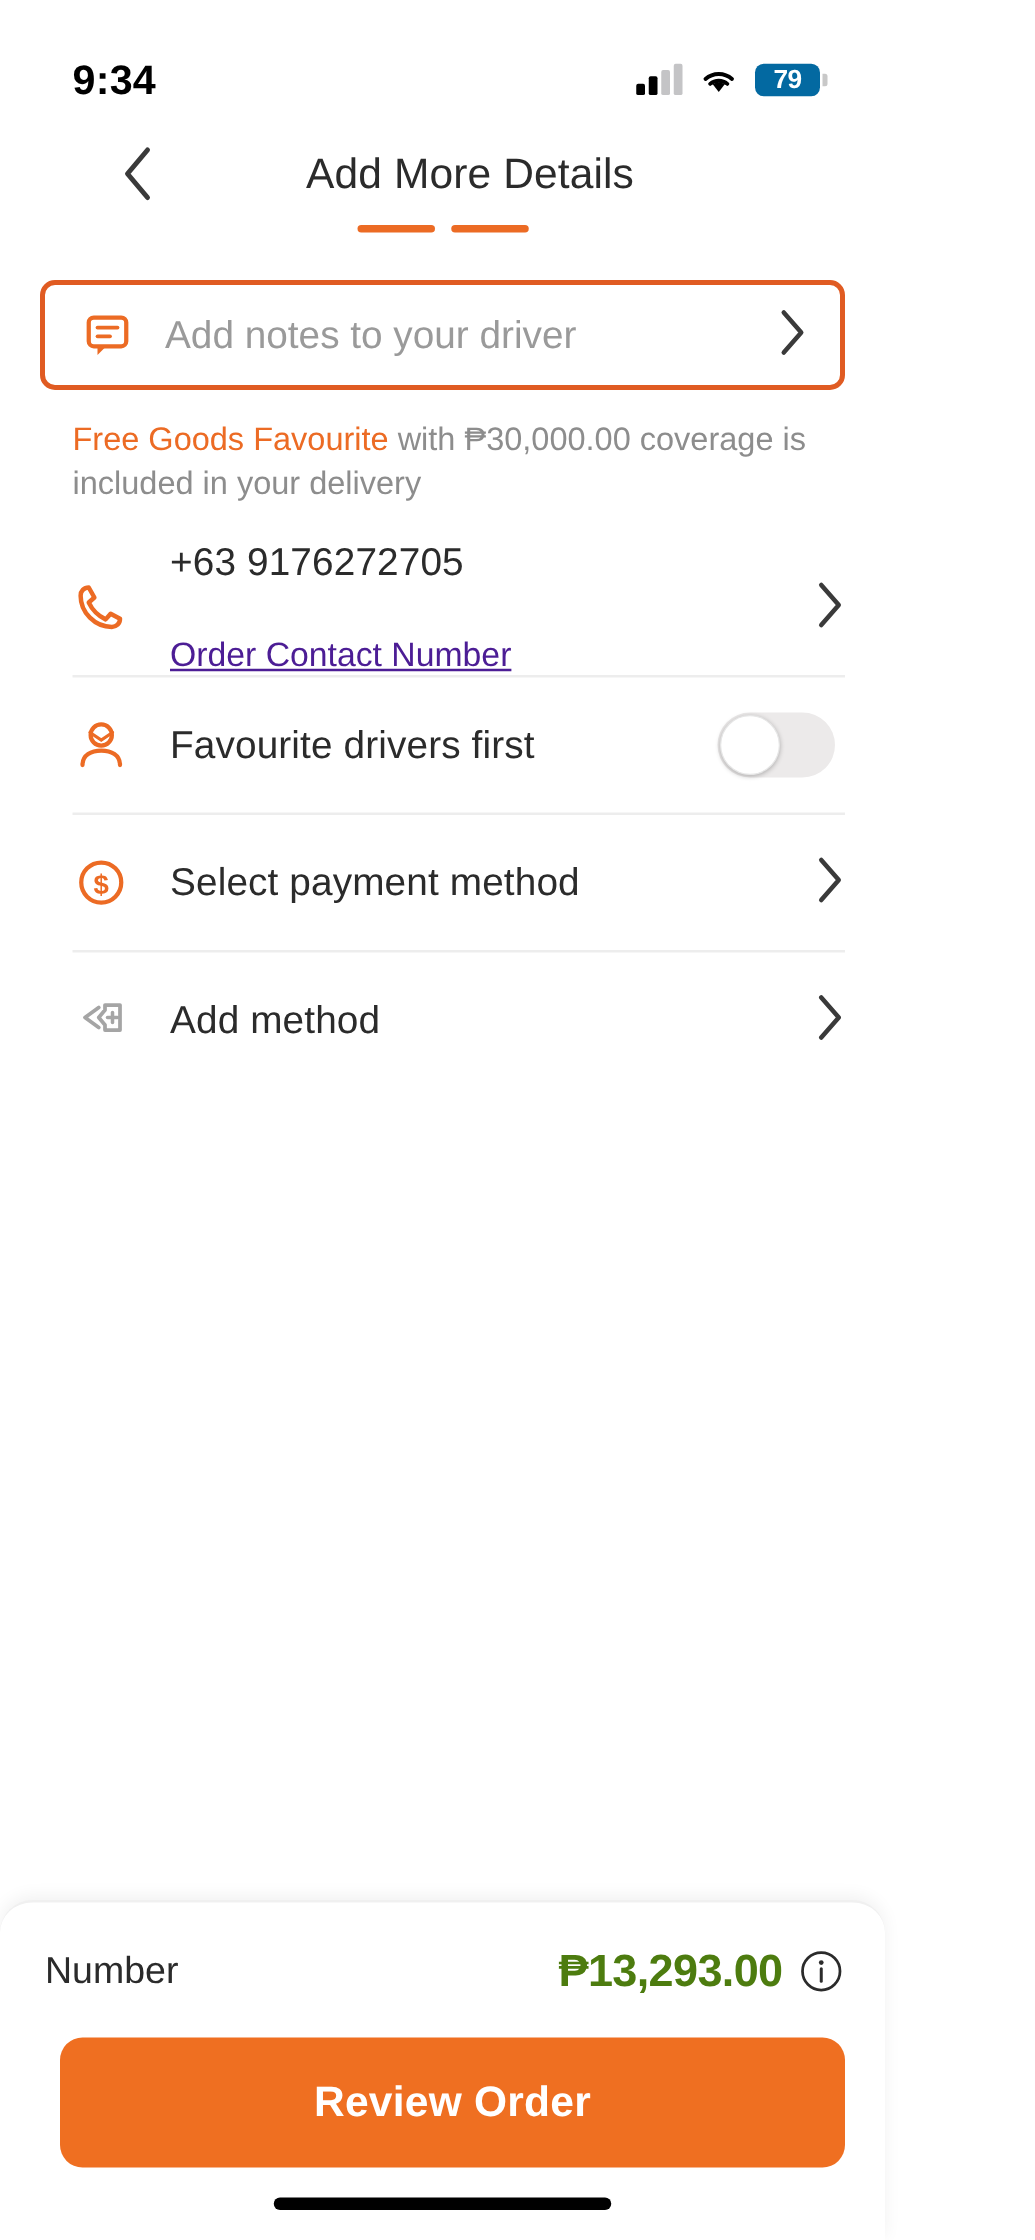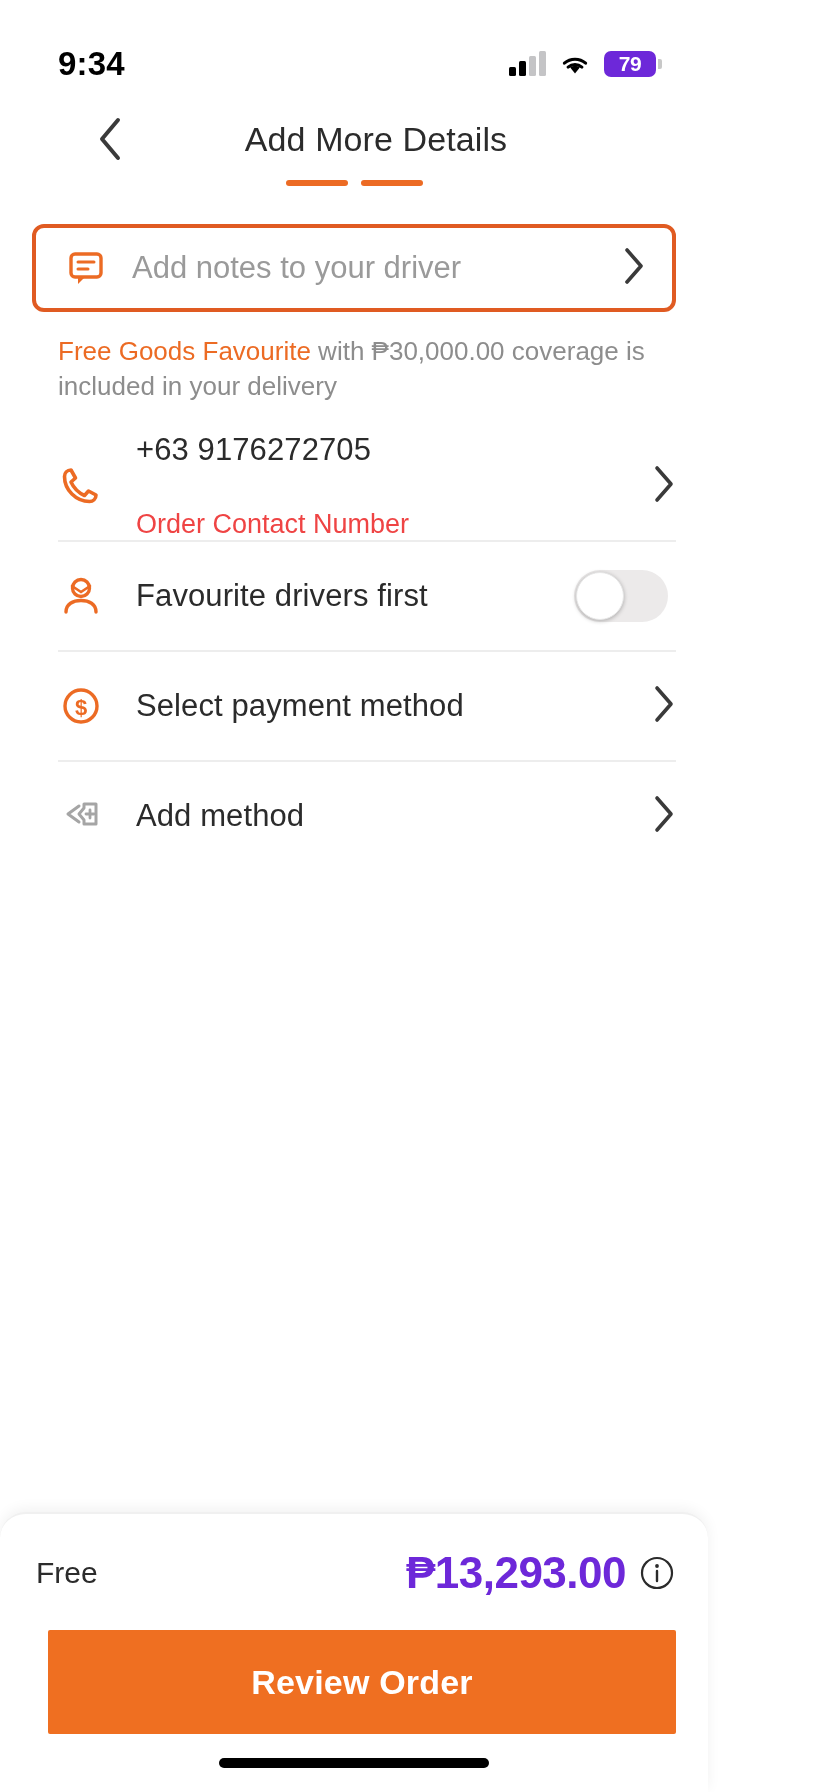--- a/index.html
+++ b/index.html
@@ -20,21 +20,21 @@
   .status-time { font-size: 33px; font-weight: 700; color: #000; letter-spacing: 0.2px; }
   .status-right { display: flex; align-items: center; gap: 13px; }
   .sig { display: flex; align-items: flex-end; gap: 3px; height: 24px; }
   .sig i { display: block; width: 7px; border-radius: 1.5px; background: #000; }
   .sig i:nth-child(1) { height: 9px; }
   .sig i:nth-child(2) { height: 15px; }
   .sig i:nth-child(3) { height: 20px; background: #c4c4c6; }
   .sig i:nth-child(4) { height: 25px; background: #c4c4c6; }
   .wifi { position: relative; width: 32px; height: 24px; }
   .wifi svg { display: block; }
-  .batt { position: relative; width: 52px; height: 26px; border-radius: 7px; background: #6d28d9;
+  .batt { position: relative; width: 52px; height: 26px; border-radius: 7px; background: #0369a1;
           display: flex; align-items: center; justify-content: center; }
   .batt-num { color: #fff; font-size: 21px; font-weight: 700; letter-spacing: -0.5px; }
   .batt-cap { position: absolute; right: -6px; top: 8px; width: 4px; height: 10px;
               background: #c8c8c8; border-radius: 0 2px 2px 0; }
 
   
   .navbar { position: relative; height: 78px; flex: 0 0 78px; display: flex; align-items: center; justify-content: center; margin-left: 44px; }
   .back-btn { position: absolute; left: 36px; top: 50%; transform: translateY(-50%);
               width: 60px; height: 60px; display: flex; align-items: center; justify-content: center; }
   .nav-title { font-size: 34px; color: #2b2b2b; font-weight: 500; letter-spacing: 0.1px; }
@@ -56,45 +56,45 @@
   .protect { padding: 22px 46px 0 58px; font-size: 26px; line-height: 1.35; color: #8d8d8d; }
   .protect .hl { color: #ec6b24; }
 
   
   .list { margin-top: 28px; padding: 0 0 0 0; }
   .row { display: flex; align-items: center; min-height: 84px; padding: 0 32px 0 58px; position: relative; }
   .row-tall { min-height: 108px; }
   .row-icon { flex: 0 0 56px; width: 56px; display: flex; align-items: center; justify-content: flex-start; }
   .row-body { flex: 1; margin-left: 22px; display: flex; flex-direction: column; justify-content: flex-end; gap: 35px; }
   .row-title { font-size: 31px; color: #2b2b2b; letter-spacing: 0.1px; }
-  .row-sub { font-size: 27px; color: #ef4444; margin-top: 6px; }
+  .row-sub { font-size: 27px; color: #4c1d95; margin-top: 6px; text-decoration: underline; }
   .divider { height: 2px; background: #ededed; margin: 0 32px 0 58px; }
 
   .switch { width: 94px; height: 52px; border-radius: 26px; background: #eceaea; position: relative; flex: 0 0 auto; margin-right: 8px; }
   .switch .knob { position: absolute; top: 2px; left: 2px; width: 48px; height: 48px; border-radius: 50%;
                   background: #fff; box-shadow: 0 1px 4px rgba(0,0,0,0.28); border: 1px solid #e6e6e6; }
 
   
   .spacer { flex: 1 1 auto; }
 
   
   .bottom {
     flex: 0 0 auto; background: #fff;
     border-top: 2px solid #f0f0f0;
     border-radius: 26px 26px 0 0;
     box-shadow: 0 -3px 14px rgba(0,0,0,0.06);
     padding: 34px 32px 0 32px;
   }
   .total-row { display: flex; align-items: center; justify-content: space-between; padding: 0 2px 0 4px; }
   .total-label { font-size: 30px; color: #2b2b2b; }
   .total-right { display: flex; align-items: center; gap: 14px; }
-  .total-amount { font-size: 44px; font-weight: 700; color: #6d28d9; letter-spacing: -0.5px; }
+  .total-amount { font-size: 36px; font-weight: 700; color: #4d7c0f; letter-spacing: -0.5px; }
   .info-icon { width: 34px; height: 34px; }
   .cta {
-    margin-top: 32px; height: 104px; border-radius: 2px; background: #ef6f21;
+    margin-top: 32px; height: 104px; border-radius: 18px; background: #ef6f21;
     display: flex; align-items: center; justify-content: center; margin-left: 16px;
   }
   .cta-label { color: #fff; font-size: 34px; font-weight: 700; letter-spacing: 0.2px; }
   .home-ind-wrap { height: 58px; display: flex; align-items: center; justify-content: center; }
   .home-ind { width: 270px; height: 10px; border-radius: 5px; background: #000; }
 </style>
 </head>
 <body>
 
 <div class="phone">
@@ -230,21 +230,21 @@
           <path d="M5 4 L19 20 L5 36" stroke="#3a3a3a" stroke-width="3.6" fill="none" stroke-linecap="round" stroke-linejoin="round"></path>
         </svg>
       </span>
     </div>
   </div>
 
   <div class="spacer"></div>
 
   <div class="bottom">
     <div class="total-row">
-      <span class="total-label">Free</span>
+      <span class="total-label">Number</span>
       <span class="total-right">
         <span class="total-amount">₱13,293.00</span>
         <span class="info-icon">
           <svg width="34" height="34" viewBox="0 0 34 34">
             <circle cx="17" cy="17" r="15" stroke="#2b2b2b" stroke-width="2.2" fill="none"></circle>
             <circle cx="17" cy="10" r="1.9" fill="#2b2b2b"></circle>
             <line x1="17" y1="15" x2="17" y2="25" stroke="#2b2b2b" stroke-width="2.4" stroke-linecap="round"></line>
           </svg>
         </span>
       </span>

